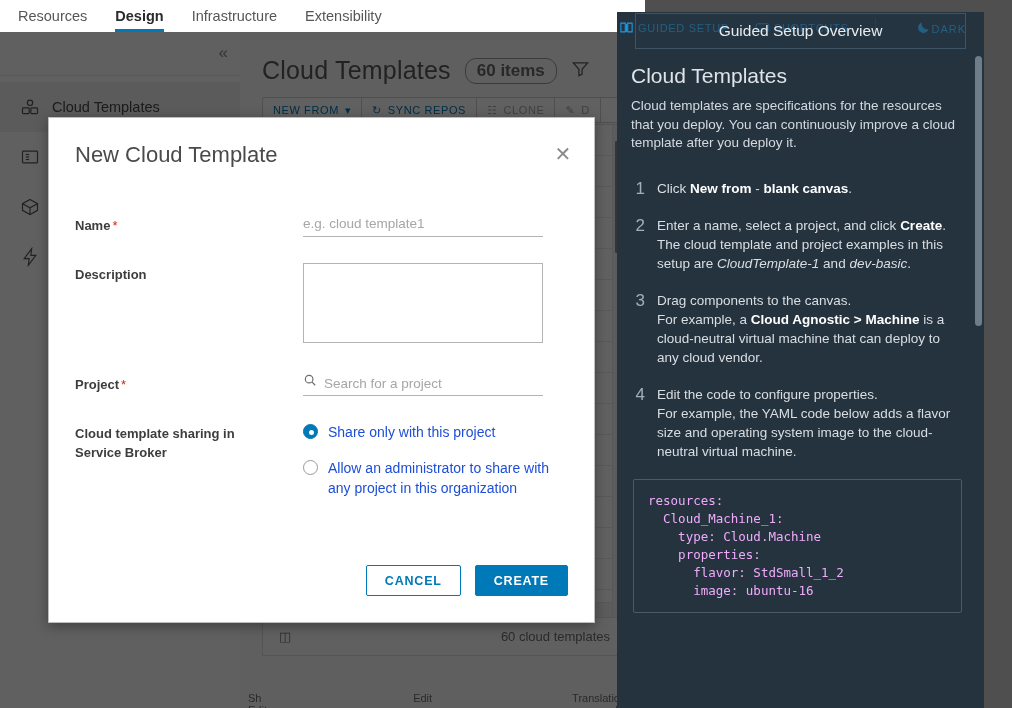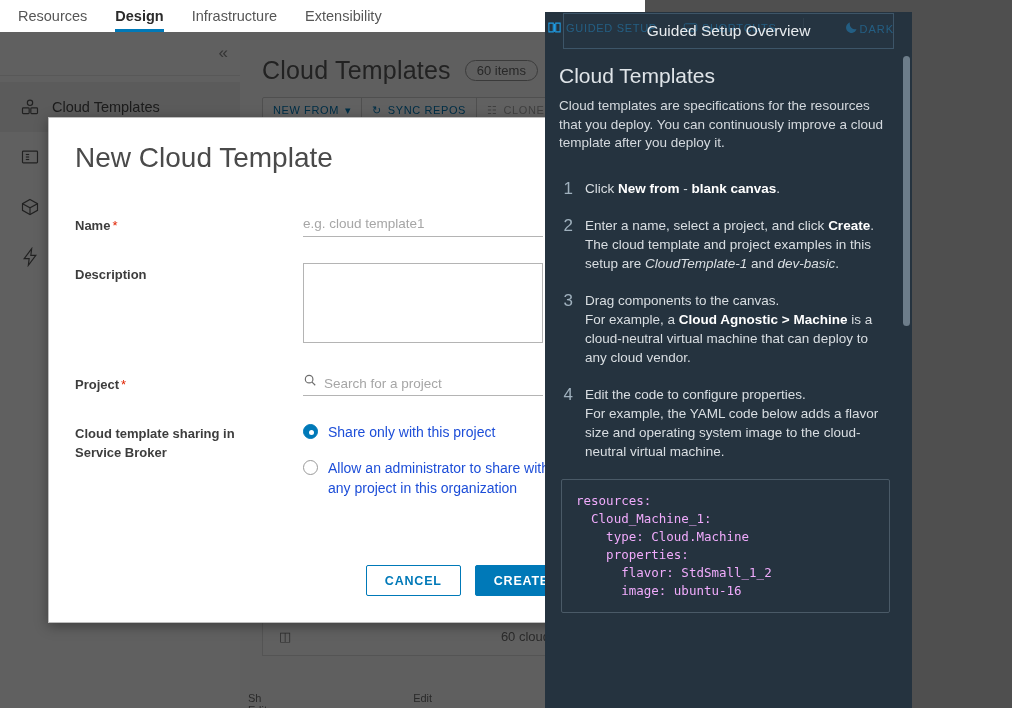--- a/index.html
+++ b/index.html
@@ -2,21 +2,21 @@
 <html><head>
 <meta charset="utf-8">
 <style>
   * { box-sizing: border-box; margin: 0; padding: 0; }
   html, body {
     width: 1012px; height: 708px;
     font-family: "Liberation Sans", sans-serif;
     overflow: hidden;
     background: #4f4f4f;
   }
-  #root { position: relative; width: 912px; height: 708px; }
+  #root { position: relative; width: 984px; height: 708px; }
 
   
   .app-region { position: absolute; left: 0; top: 0; width: 645px; height: 708px; background: #fafafa; }
 
   .topnav {
     position: absolute; left: 0; top: 0; width: 645px; height: 32px;
     background: #ffffff; display: flex; align-items: center; padding-left: 18px; gap: 28px;
   }
   .topnav-item { font-size: 14.5px; color: #565656; position: relative; height: 32px; display: flex; align-items: center; }
   .topnav-item.active { color: #2b2b2b; font-weight: 600; }
@@ -36,21 +36,21 @@
   .side-ico { width: 20px; height: 20px; flex: 0 0 20px; color: #575757; }
   .side-ico svg { display: block; width: 20px; height: 20px; }
   .side-lbl { font-size: 14.5px; color: #4b4b4b; }
 
   
   .content { position: absolute; left: 240px; right: 0; top: 0; bottom: 0; background: #fafafa; }
   .pg-title-row { display: flex; align-items: center; gap: 14px; padding: 24px 0 0 22px; }
   .pg-title { font-size: 25px; color: #5a5a5a; font-weight: 400; letter-spacing: .2px; }
   .chip {
     border: 1px solid #9a9a9a; border-radius: 11px; padding: 2px 11px;
-    font-size: 13px; color: #6a6a6a;
+    font-size: 17px; color: #6a6a6a; font-weight: bold;
   }
   .filter-ico { color: #5d5d5d; }
   .toolbar { display: flex; margin: 12px 0 0 22px; border: 1px solid #cfcfcf; border-radius: 2px; width: 370px; height: 26px; overflow: hidden; background: #fff;}
   .tb-btn { display: flex; align-items: center; gap: 6px; padding: 0 10px; font-size: 11px; letter-spacing: .6px; color: #0079b8; border-right: 1px solid #cfcfcf; white-space: nowrap; }
   .tb-btn.dis { color: #a9a9a9; }
   .grid-box { position: absolute; left: 22px; right: 18px; top: 92px; bottom: 52px; border: 1px solid #dcdcdc; background: #fff; }
   .grid-rowline { height: 31px; border-bottom: 1px solid #eaeaea; }
   .grid-text { font-size: 12px; color: #3b4a6b; padding-left: 80px; line-height: 31px; }
   .gfooter { position: absolute; left: 0; right: 0; bottom: 0; height: 38px; border-top: 1px solid #e3e3e3; background: #fcfcfc; display: flex; align-items: center; justify-content: space-between; padding: 0 16px; }
   .gfooter span { font-size: 13px; color: #707070; }
@@ -65,21 +65,21 @@
   .bn-a { margin-left: 8px; } .bn-b { margin-left: 140px; }
 
   
   .scrim { position: absolute; left: 0; top: 32px; width: 645px; bottom: 0; background: rgba(0,0,0,0.62); }
 
   
   .dialog {
     position: absolute; left: 48px; top: 117px; width: 547px; height: 506px;
     background: #fff; border: 1px solid #bdbdbd; box-shadow: 0 3px 12px rgba(0,0,0,.35);
   }
-  .dlg-title { position: absolute; left: 26px; top: 24px; font-size: 28px; color: #4a4a4a; font-weight: 400; }
+  .dlg-title { position: absolute; left: 26px; top: 24px; font-size: 22px; color: #4a4a4a; font-weight: 400; }
   .dlg-close { position: absolute; right: 20px; top: 26px; width: 22px; height: 22px; color: #8a8a8a; font-size: 20px; line-height: 20px; text-align: center; }
   .form { position: absolute; left: 26px; right: 26px; top: 96px; }
   .frow { display: flex; margin-bottom: 26px; }
   .flabel { width: 228px; flex: 0 0 228px; font-size: 13px; font-weight: bold; color: #3d3d3d; line-height: 19px; padding-top: 2px; }
   .req { color: #e02200; font-weight: normal; margin-left: 2px; }
   .fctl { flex: 1; }
   .uline { width: 240px; border: 0; border-bottom: 1px solid #b4b4b4; font-size: 13.5px; color: #444; padding: 2px 0 5px 0; outline: none; background: transparent; font-family: "Liberation Sans", sans-serif; }
   .uline::placeholder { color: #a6a6a6; }
   .ta { width: 240px; height: 80px; border: 1px solid #b4b4b4; resize: none; outline: none; font-family: "Liberation Sans", sans-serif; font-size: 13px; }
   .search-wrap { display: flex; align-items: flex-end; width: 240px; border-bottom: 1px solid #b4b4b4; gap: 7px; padding-bottom: 4px; }

